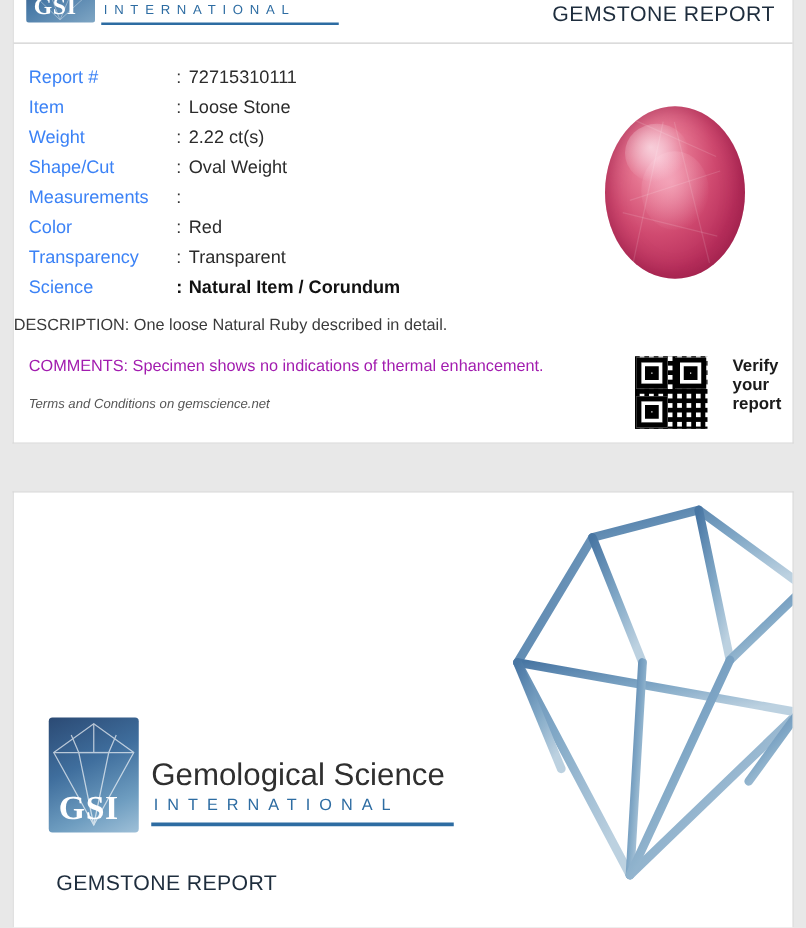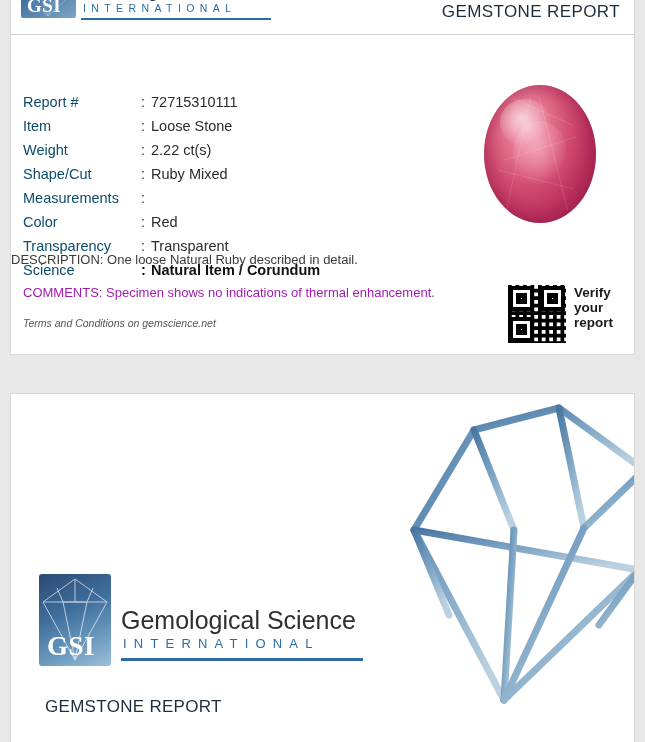--- a/index.html
+++ b/index.html
@@ -112,22 +112,21 @@
     width: 430px;
   }
   .spec-row {
     display: flex;
     align-items: baseline;
     height: 24px;
   }
   .spec-label {
     width: 118px;
     font-size: 14.5px;
-    color: #0c4a6e;
-    margin-top: 40px;
+    color: #3b82f6;
   }
   .spec-colon {
     width: 10px;
     font-size: 14.5px;
     color: #333333;
   }
   .spec-value {
     font-size: 14.5px;
     color: #2b2b2b;
   }
@@ -199,21 +198,21 @@
     background: radial-gradient(ellipse at 45% 40%, rgba(255,200,215,.5), rgba(200,40,90,0) 75%);
   }
 
   
   .verify {
     position: absolute;
     left: 497px;
     top: 285px;
     display: flex;
     align-items: flex-start;
-    gap: 8px;
+    gap: 20px;
   }
   .qr {
     width: 58px;
     height: 58px;
     background-color: #ffffff;
     background-image:
       linear-gradient(90deg, #000 50%, transparent 50%),
       linear-gradient(0deg, #000 50%, transparent 50%);
     background-size: 7.5px 7.5px, 7.5px 7.5px;
     position: relative;
@@ -376,21 +375,21 @@
         <div class="spec-value">Loose Stone</div>
       </div>
       <div class="spec-row">
         <div class="spec-label">Weight</div>
         <div class="spec-colon">:</div>
         <div class="spec-value">2.22 ct(s)</div>
       </div>
       <div class="spec-row">
         <div class="spec-label">Shape/Cut</div>
         <div class="spec-colon">:</div>
-        <div class="spec-value">Ruby Mixed</div>
+        <div class="spec-value">Oval Weight</div>
       </div>
       <div class="spec-row">
         <div class="spec-label">Measurements</div>
         <div class="spec-colon">:</div>
       </div>
       <div class="spec-row">
         <div class="spec-label">Color</div>
         <div class="spec-colon">:</div>
         <div class="spec-value">Red</div>
       </div>

